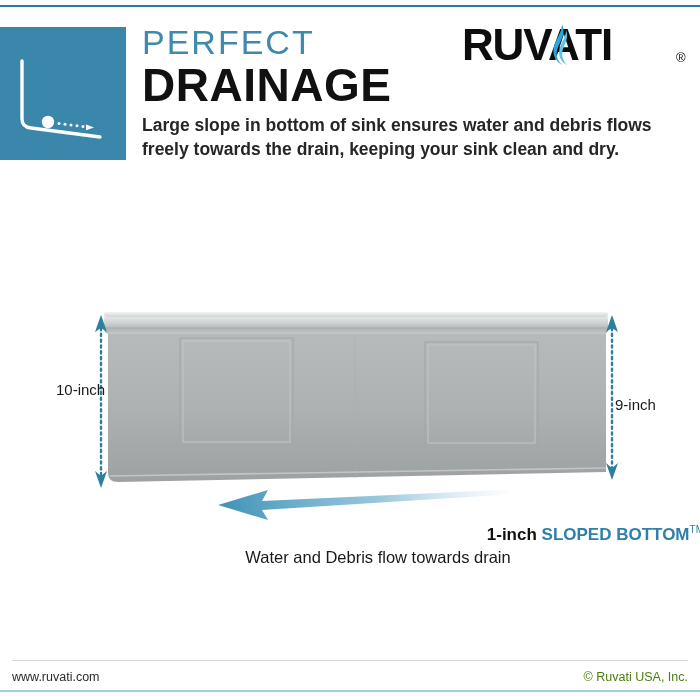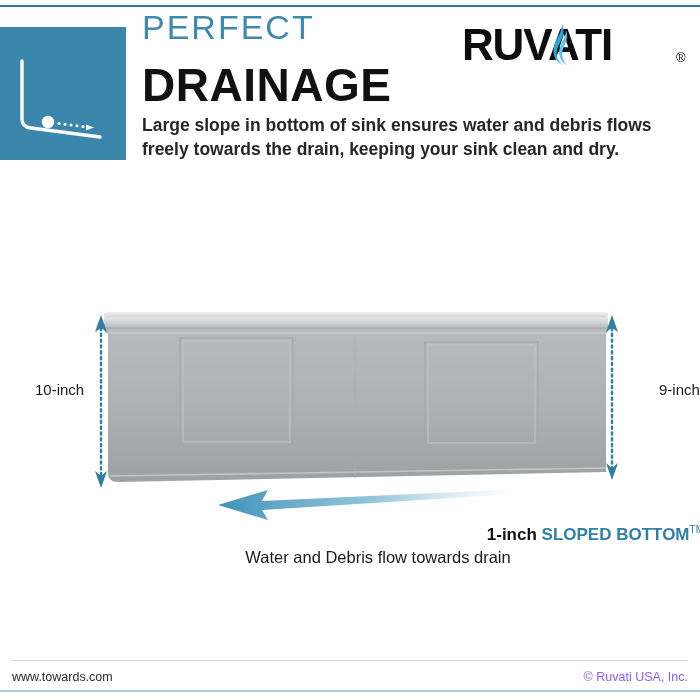--- a/index.html
+++ b/index.html
@@ -33,21 +33,21 @@
   .icon-box {
     position: absolute;
     left: 0; top: 27px;
     width: 126px; height: 133px;
     background: #3a87ab;
   }
   .icon-box svg { display: block; }
 
   .heading-perfect {
     position: absolute;
-    left: 142px; top: 10px;
+    left: 142px; top: 25px;
     font-size: 34px;
     letter-spacing: 2px;
     color: #3e89ac;
     font-weight: 400;
     line-height: 1;
   }
   .heading-drainage {
     position: absolute;
     left: 142px; top: 62px;
     font-size: 46px;
@@ -78,22 +78,22 @@
     width: 700px; height: 290px;
   }
 
   
   .dim-label {
     position: absolute;
     font-size: 15px;
     color: #1a1a1a;
     white-space: nowrap;
   }
-  .dim-left  { left: 35px;  top: 381px; }
-  .dim-right { left: 615px; top: 381px; margin-left: 44px; }
+  .dim-left  { left: 56px;  top: 381px; }
+  .dim-right { left: 615px; top: 396px; }
 
   
   .caption-main {
     position: absolute;
     left: 4px; top: 524px;
     width: 700px;
     text-align: right;
     font-size: 17px;
     font-weight: 700;
     white-space: nowrap;
@@ -128,21 +128,21 @@
   .footer-left {
     position: absolute;
     left: 12px; top: 670px;
     font-size: 12.5px;
     color: #2b2b2b;
   }
   .footer-right {
     position: absolute;
     right: 12px; top: 670px;
     font-size: 12.5px;
-    color: #8b5cf6;
+    color: #4d7c0f;
   }
 </style>
 </head>
 <body>
 
 <div class="top-rule"></div>
 
 <div class="icon-box">
   <svg width="126" height="133" viewBox="0 0 126 133" xmlns="http://www.w3.org/2000/svg">
 
@@ -247,16 +247,16 @@
 
 <div class="dim-label dim-left">10-inch</div>
 <div class="dim-label dim-right">9-inch</div>
 
 <div class="caption-main">
   <span class="inch">1-inch </span><span class="blue">SLOPED BOTTOM</span><span class="tm">TM</span>
 </div>
 <div class="caption-sub">Water and Debris flow towards drain</div>
 
 <div class="footer-divider"></div>
-<div class="footer-left">www.towards.com</div>
+<div class="footer-left">www.ruvati.com</div>
 <div class="footer-right">© Ruvati USA, Inc.</div>
 
 <div class="bottom-rule"></div>
 
 </body></html>

